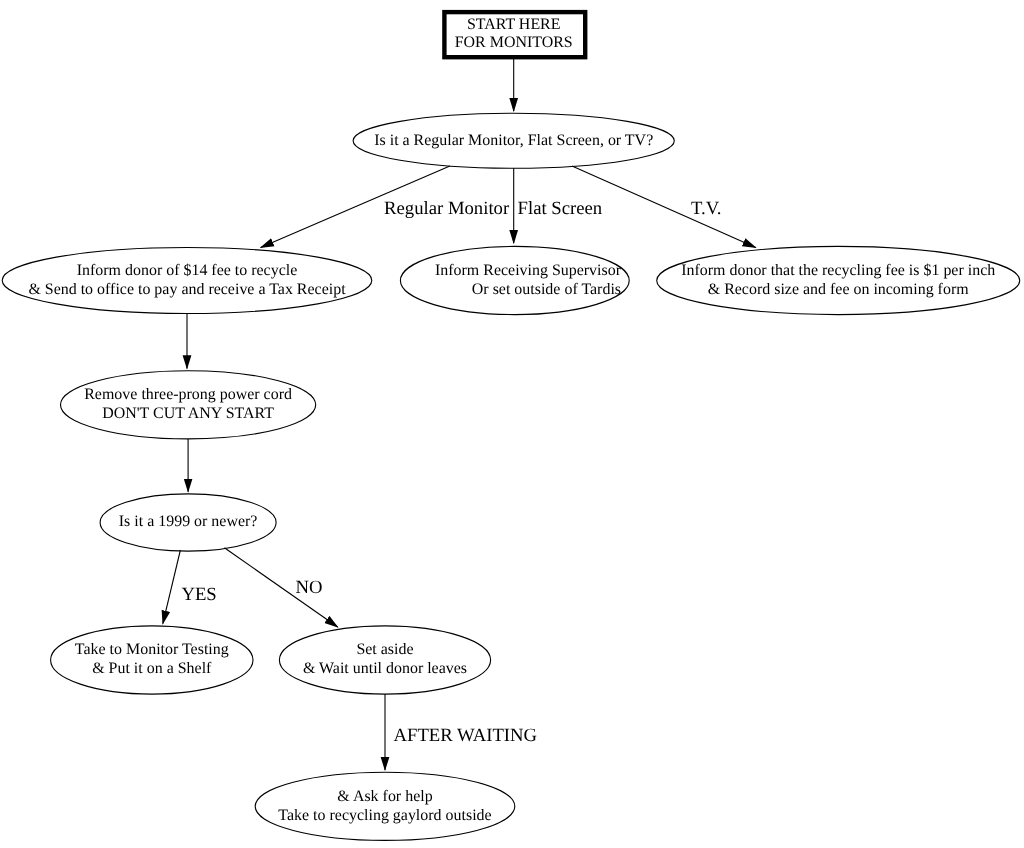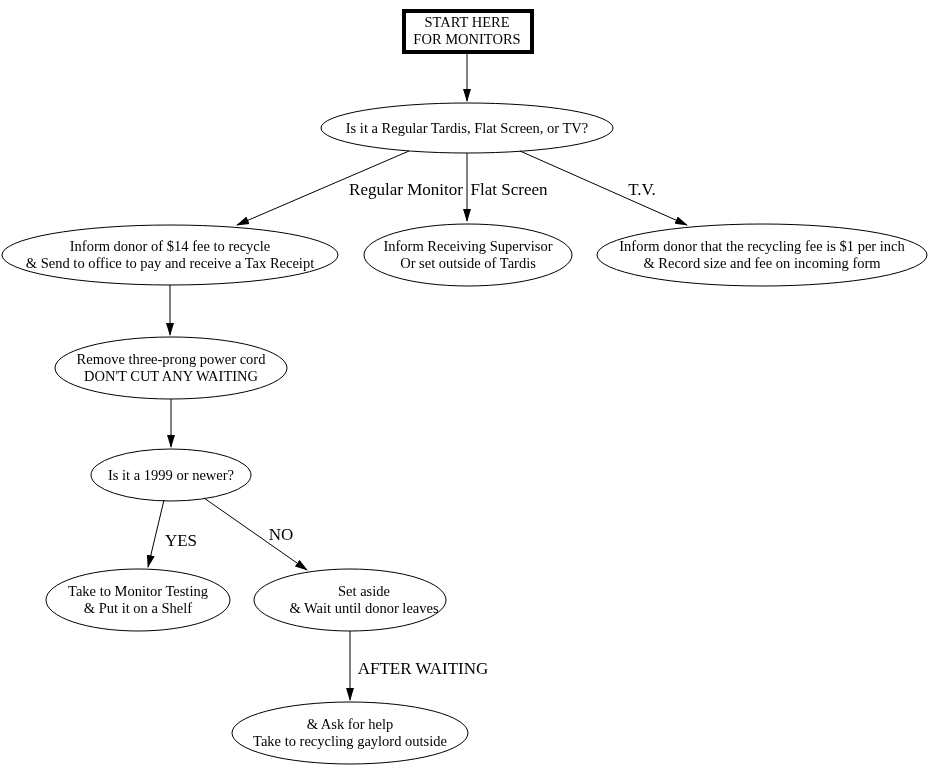--- a/index.html
+++ b/index.html
@@ -62,53 +62,53 @@
     <line x1="204" y1="498" x2="307" y2="570" stroke="#000000" marker-end="url(#arrow)"></line>
     <line x1="350" y1="631" x2="350" y2="700" stroke="#000000" marker-end="url(#arrow)"></line>
   </svg>
 
   <div class="node-label" style="left:467px; top:31px;">
     <div>START HERE</div>
     <div>FOR MONITORS</div>
   </div>
 
   <div class="node-label" style="left:467px; top:128px;">
-    <div>Is it a Regular Tardis, Flat Screen, or TV?</div>
+    <div>Is it a Regular Monitor, Flat Screen, or TV?</div>
   </div>
 
   <div class="node-label" style="left:170px; top:255px;">
     <div>Inform donor of $14 fee to recycle</div>
     <div>&amp; Send to office to pay and receive a Tax Receipt</div>
   </div>
 
-  <div class="node-label" style="left:468px; top:255px;">
+  <div class="node-label" style="left:480px; top:255px;text-align:right;">
     <div>Inform Receiving Supervisor</div>
     <div>Or set outside of Tardis</div>
   </div>
 
   <div class="node-label" style="left:762px; top:255px;">
     <div>Inform donor that the recycling fee is $1 per inch</div>
     <div>&amp; Record size and fee on incoming form</div>
   </div>
 
   <div class="node-label" style="left:171px; top:368px;">
     <div>Remove three-prong power cord</div>
-    <div>DON'T CUT ANY WAITING</div>
+    <div>DON'T CUT ANY START</div>
   </div>
 
   <div class="node-label" style="left:171px; top:475px;">
     <div>Is it a 1999 or newer?</div>
   </div>
 
   <div class="node-label" style="left:138px; top:600px;">
     <div>Take to Monitor Testing</div>
     <div>&amp; Put it on a Shelf</div>
   </div>
 
-  <div class="node-label" style="left:364px; top:600px;">
+  <div class="node-label" style="left:350px; top:600px;">
     <div>Set aside</div>
     <div>&amp; Wait until donor leaves</div>
   </div>
 
   <div class="node-label" style="left:350px; top:733px;">
     <div>&amp; Ask for help</div>
     <div>Take to recycling gaylord outside</div>
   </div>
 
   <div class="edge-label" style="left:406px; top:189px;">Regular Monitor</div>

